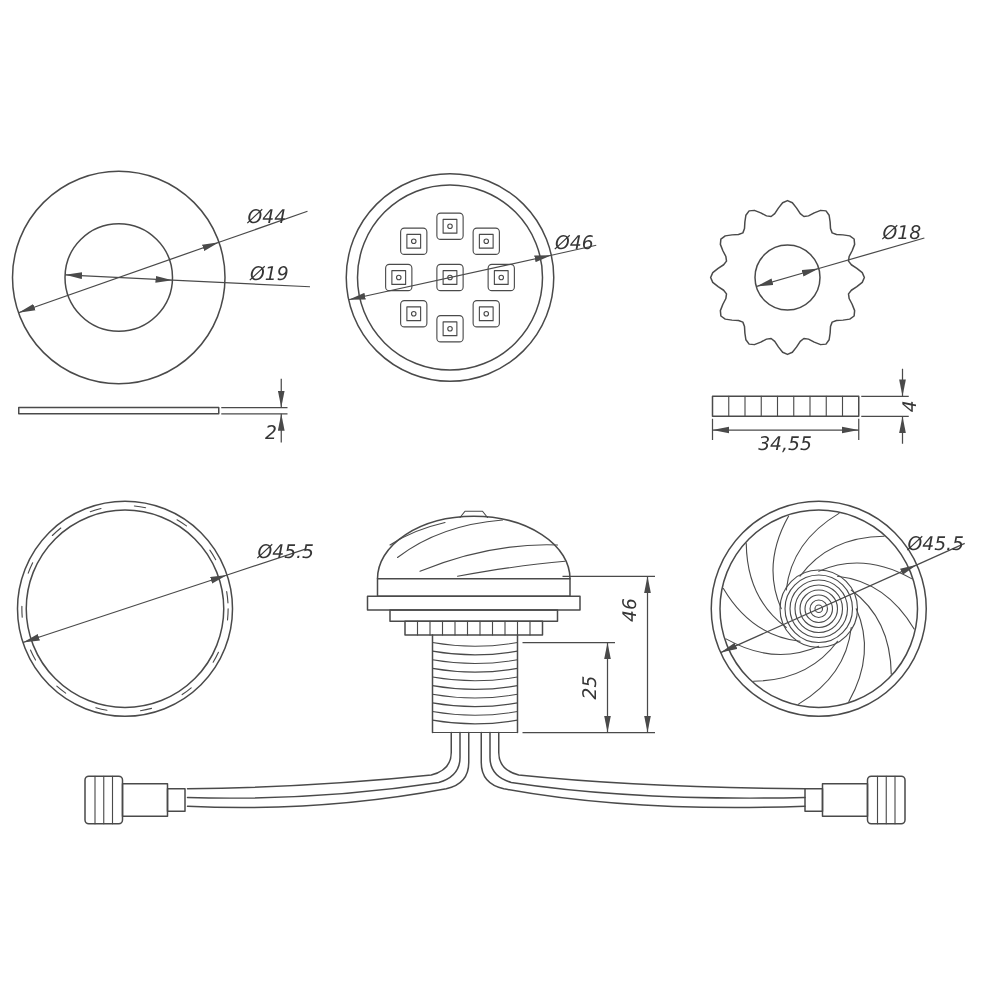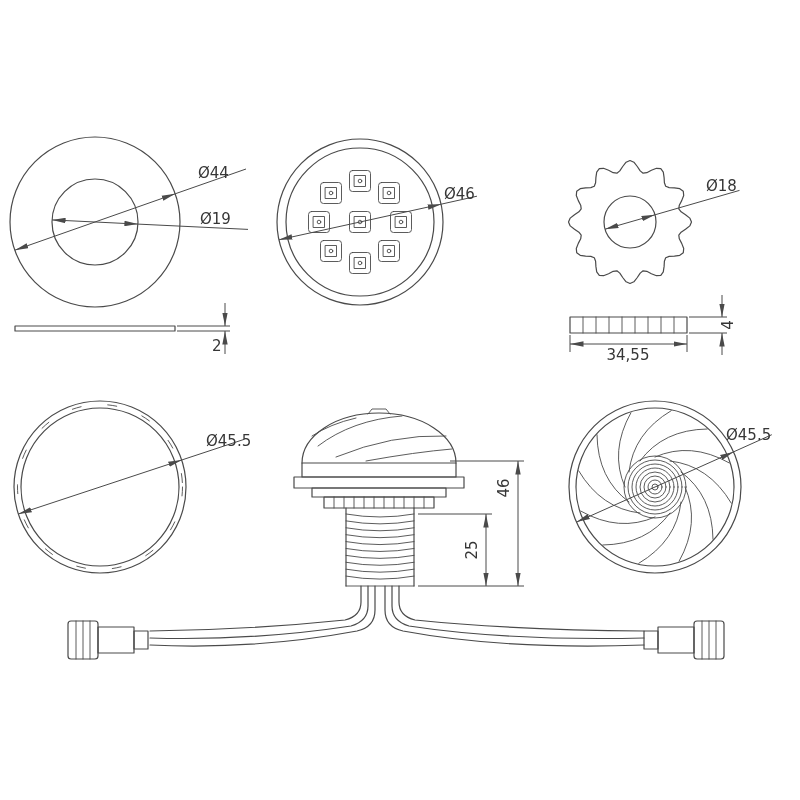--- a/index.html
+++ b/index.html
@@ -1,16 +1,16 @@
 <!DOCTYPE html>
 <html style="--line: #4a4a4a; --text: #363636;"><head>
 <meta charset="utf-8">
 <style>
   html,body{margin:0;padding:0;background:#ffffff;}
-  .canvas{width:800px;height:800px;background:#ffffff;overflow:hidden;}
+  .canvas{width:800px;height:800px;background:#ffffff;overflow:hidden;font-style:italic;}
   svg text{font-family:"DejaVu Sans","Liberation Sans",sans-serif;}
   .ln{fill:none;stroke:var(--line,#4a4a4a);stroke-width:1.2;stroke-linecap:round;stroke-linejoin:round;}
   .thin{stroke-width:0.9;}
   .dim{fill:none;stroke:var(--line,#4a4a4a);stroke-width:1;}
   .lbl{fill:var(--text,#363636);font-size:15px;}
   #arr path{fill:var(--line,#4a4a4a);}
 </style>
 </head>
 <body>
 

